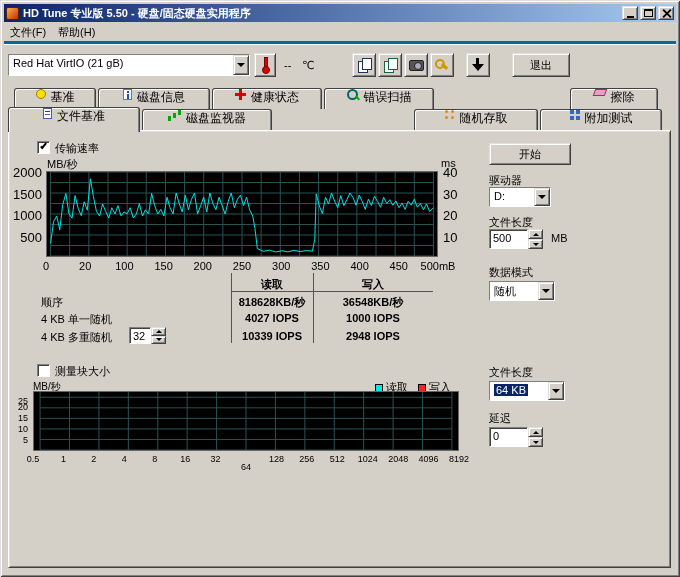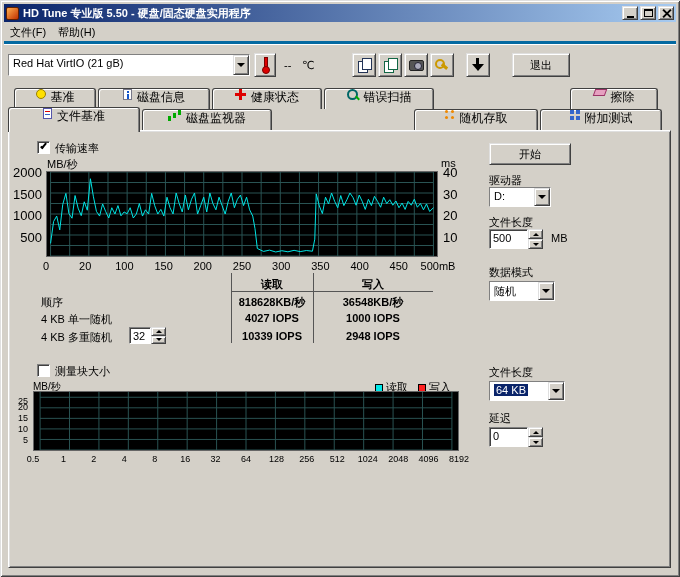--- a/index.html
+++ b/index.html
@@ -348,21 +348,21 @@
           <line x1="0" y1="5.454545454545453" x2="426" y2="5.454545454545453" stroke="#2a5555"></line>
         </svg>
       <div class="xt" style="left:24px;top:76px;width:426px;height:12px">
           <span style="left: 0%;">0.5</span>
           <span style="left: 7.14286%;">1</span>
           <span style="left: 14.2857%;">2</span>
           <span style="left: 21.4286%;">4</span>
           <span style="left: 28.5714%;">8</span>
           <span style="left: 35.7143%;">16</span>
           <span style="left: 42.8571%;">32</span>
-          <span style="left: 50%;">64</span>
+          <span style="left: 50%; margin-top: 8px;">64</span>
           <span style="left: 57.1429%;">128</span>
           <span style="left: 64.2857%;">256</span>
           <span style="left: 71.4286%;">512</span>
           <span style="left: 78.5714%;">1024</span>
           <span style="left: 85.7143%;">2048</span>
           <span style="left: 92.8571%;">4096</span>
           <span style="left: 100%;">8192</span>
         </div>
     </div>
 

